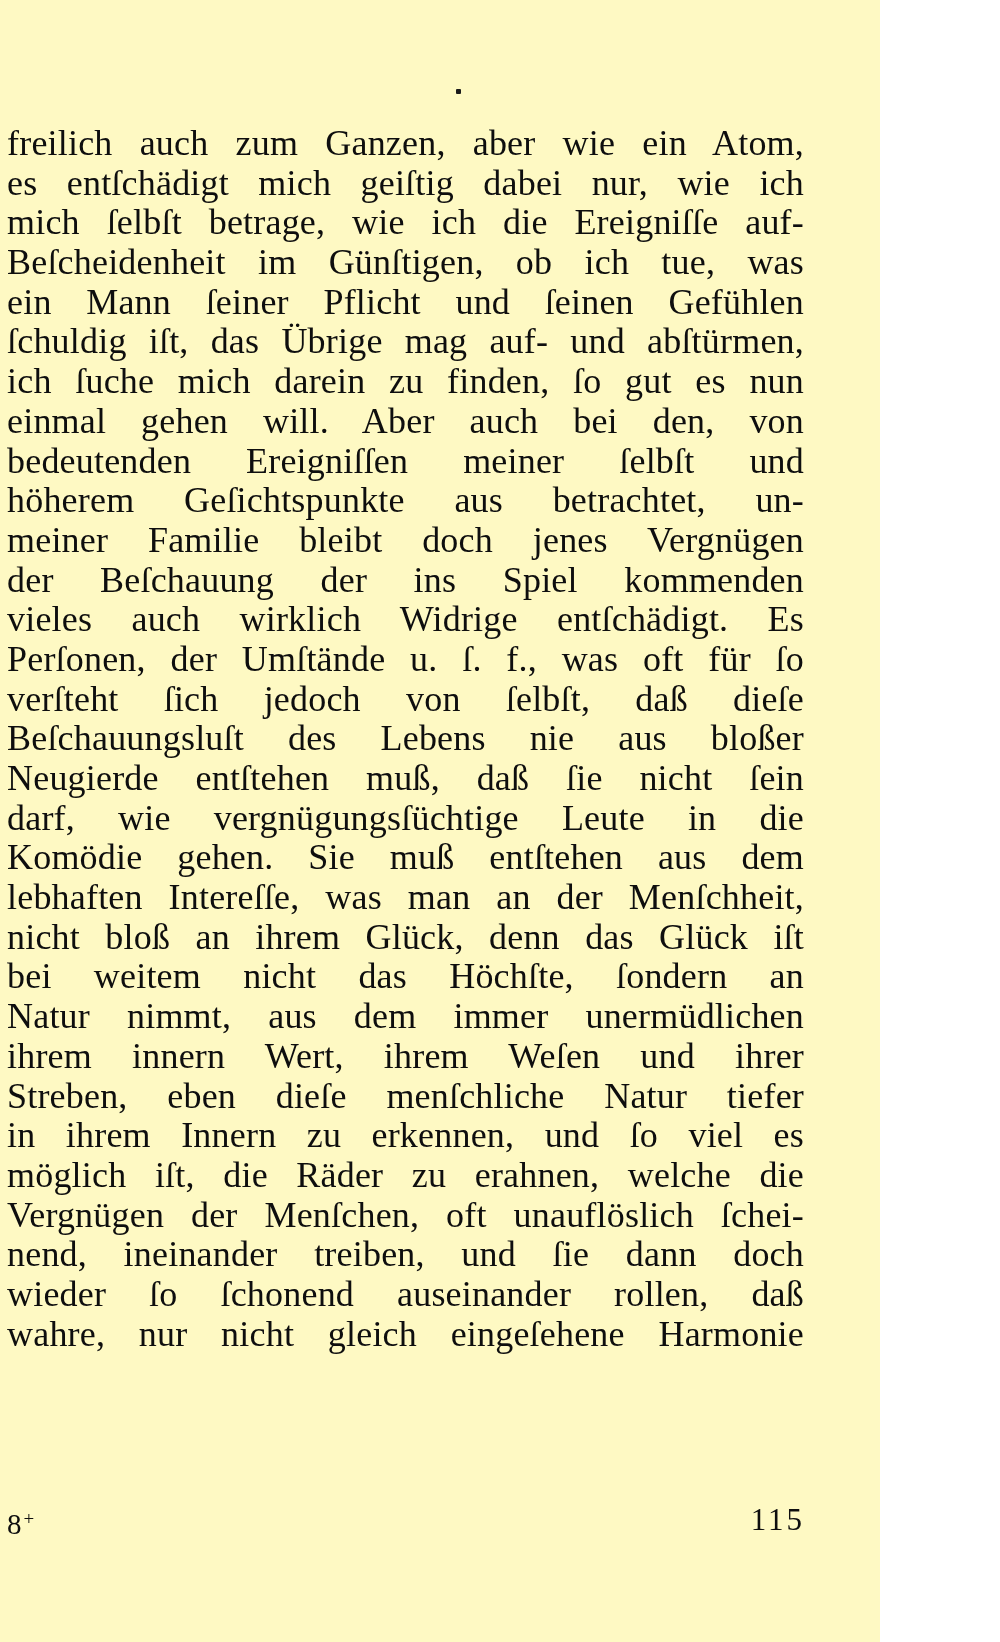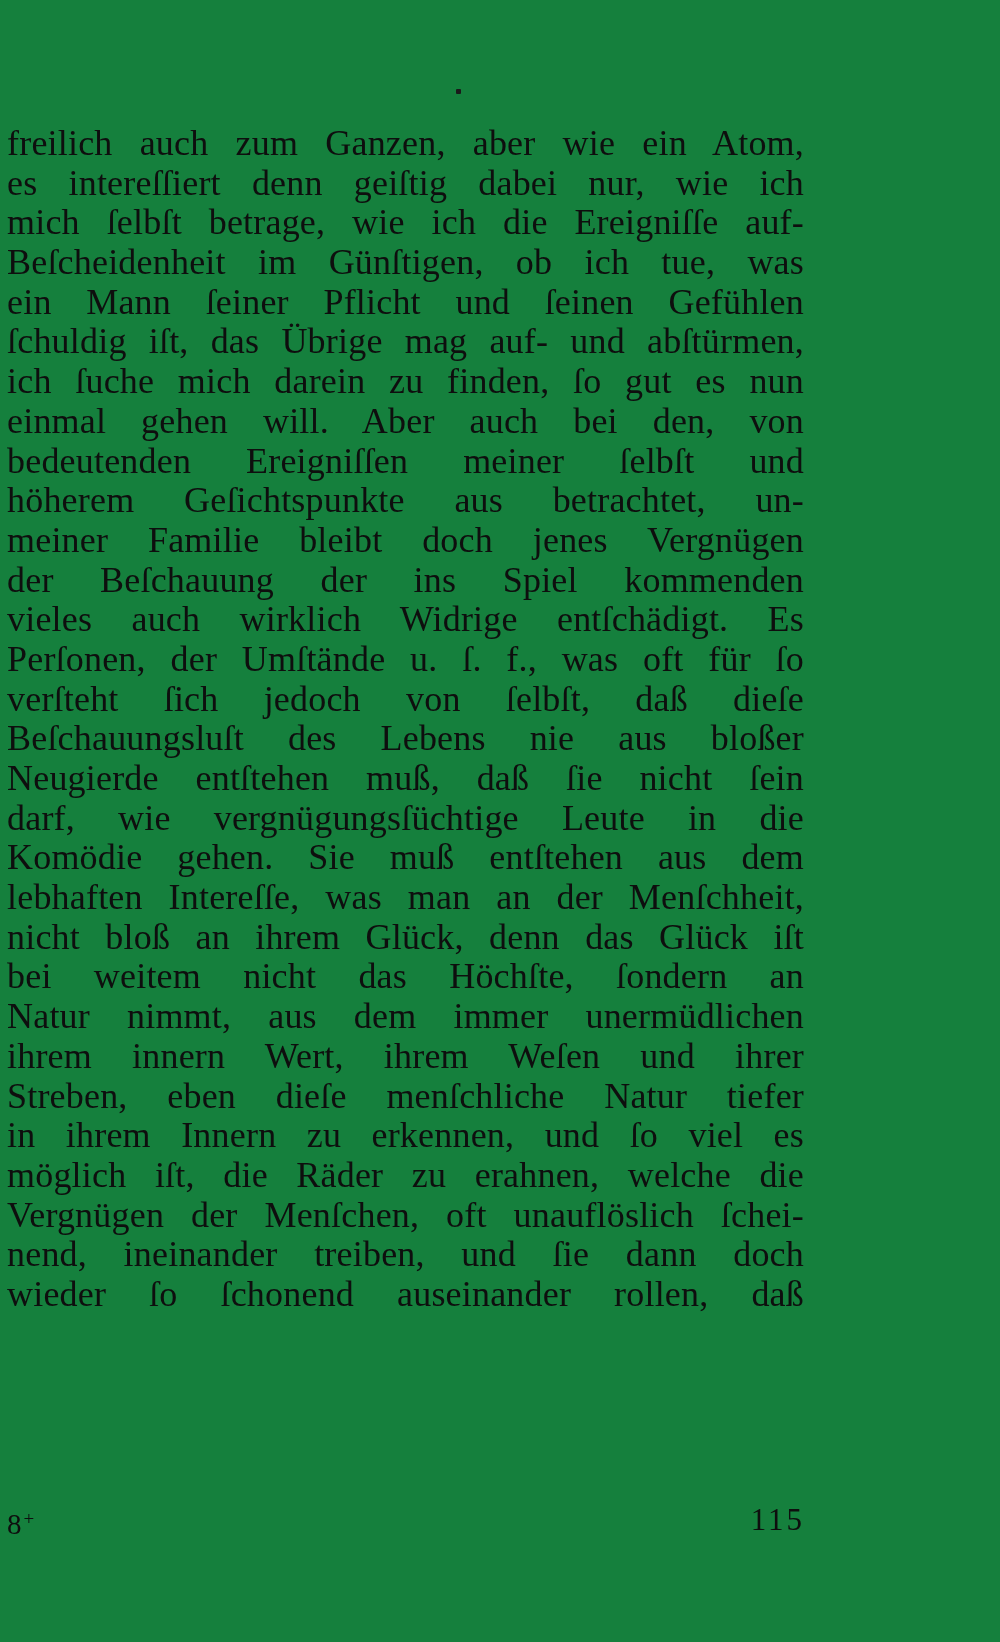--- a/index.html
+++ b/index.html
@@ -2,23 +2,23 @@
 <html><head>
 <meta charset="utf-8">
 <style>
   html, body {
     margin: 0;
     padding: 0;
     background: #ffffff;
   }
   .page {
     position: relative;
-    width: 1000px;
+    width: 880px;
     height: 1642px;
-    background: #15803d;
+    background: #fef9c3;
     color: #0e0e0e;
     font-family: "Liberation Serif", "DejaVu Serif", serif;
     overflow: hidden;
   }
   .textblock {
     position: absolute;
     left: 7px;
     top: 124px;
     width: 797px;
   }
@@ -67,21 +67,21 @@
 </style>
 </head>
 <body>
 
 <div class="page">
 
   <div class="speck"></div>
 
   <div class="textblock" id="textblock">
       <div class="line">freilich auch zum Ganzen, aber wie ein Atom,</div>
-      <div class="line">es intereſſiert denn geiſtig dabei nur, wie ich</div>
+      <div class="line">es entſchädigt mich geiſtig dabei nur, wie ich</div>
       <div class="line">mich ſelbſt betrage, wie ich die Ereigniſſe auf-</div>
       <div class="line">Beſcheidenheit im Günſtigen, ob ich tue, was</div>
       <div class="line">ein Mann ſeiner Pflicht und ſeinen Gefühlen</div>
       <div class="line">ſchuldig iſt, das Übrige mag auf- und abſtürmen,</div>
       <div class="line">ich ſuche mich darein zu finden, ſo gut es nun</div>
       <div class="line">einmal gehen will. Aber auch bei den, von</div>
       <div class="line">bedeutenden Ereigniſſen meiner ſelbſt und</div>
       <div class="line">höherem Geſichtspunkte aus betrachtet, un-</div>
       <div class="line">meiner Familie bleibt doch jenes Vergnügen</div>
       <div class="line">der Beſchauung der ins Spiel kommenden</div>
@@ -96,20 +96,21 @@
       <div class="line">nicht bloß an ihrem Glück, denn das Glück iſt</div>
       <div class="line">bei weitem nicht das Höchſte, ſondern an</div>
       <div class="line">Natur nimmt, aus dem immer unermüdlichen</div>
       <div class="line">ihrem innern Wert, ihrem Weſen und ihrer</div>
       <div class="line">Streben, eben dieſe menſchliche Natur tiefer</div>
       <div class="line">in ihrem Innern zu erkennen, und ſo viel es</div>
       <div class="line">möglich iſt, die Räder zu erahnen, welche die</div>
       <div class="line">Vergnügen der Menſchen, oft unauflöslich ſchei-</div>
       <div class="line">nend, ineinander treiben, und ſie dann doch</div>
       <div class="line">wieder ſo ſchonend auseinander rollen, daß</div>
+      <div class="line">wahre, nur nicht gleich eingeſehene Harmonie</div>
     </div>
 
   <div class="footer">
     <span class="sig"><span>8</span><sup>+</sup></span>
     <span class="pagenum">115</span>
   </div>
 
 </div>
 
 </body></html>

